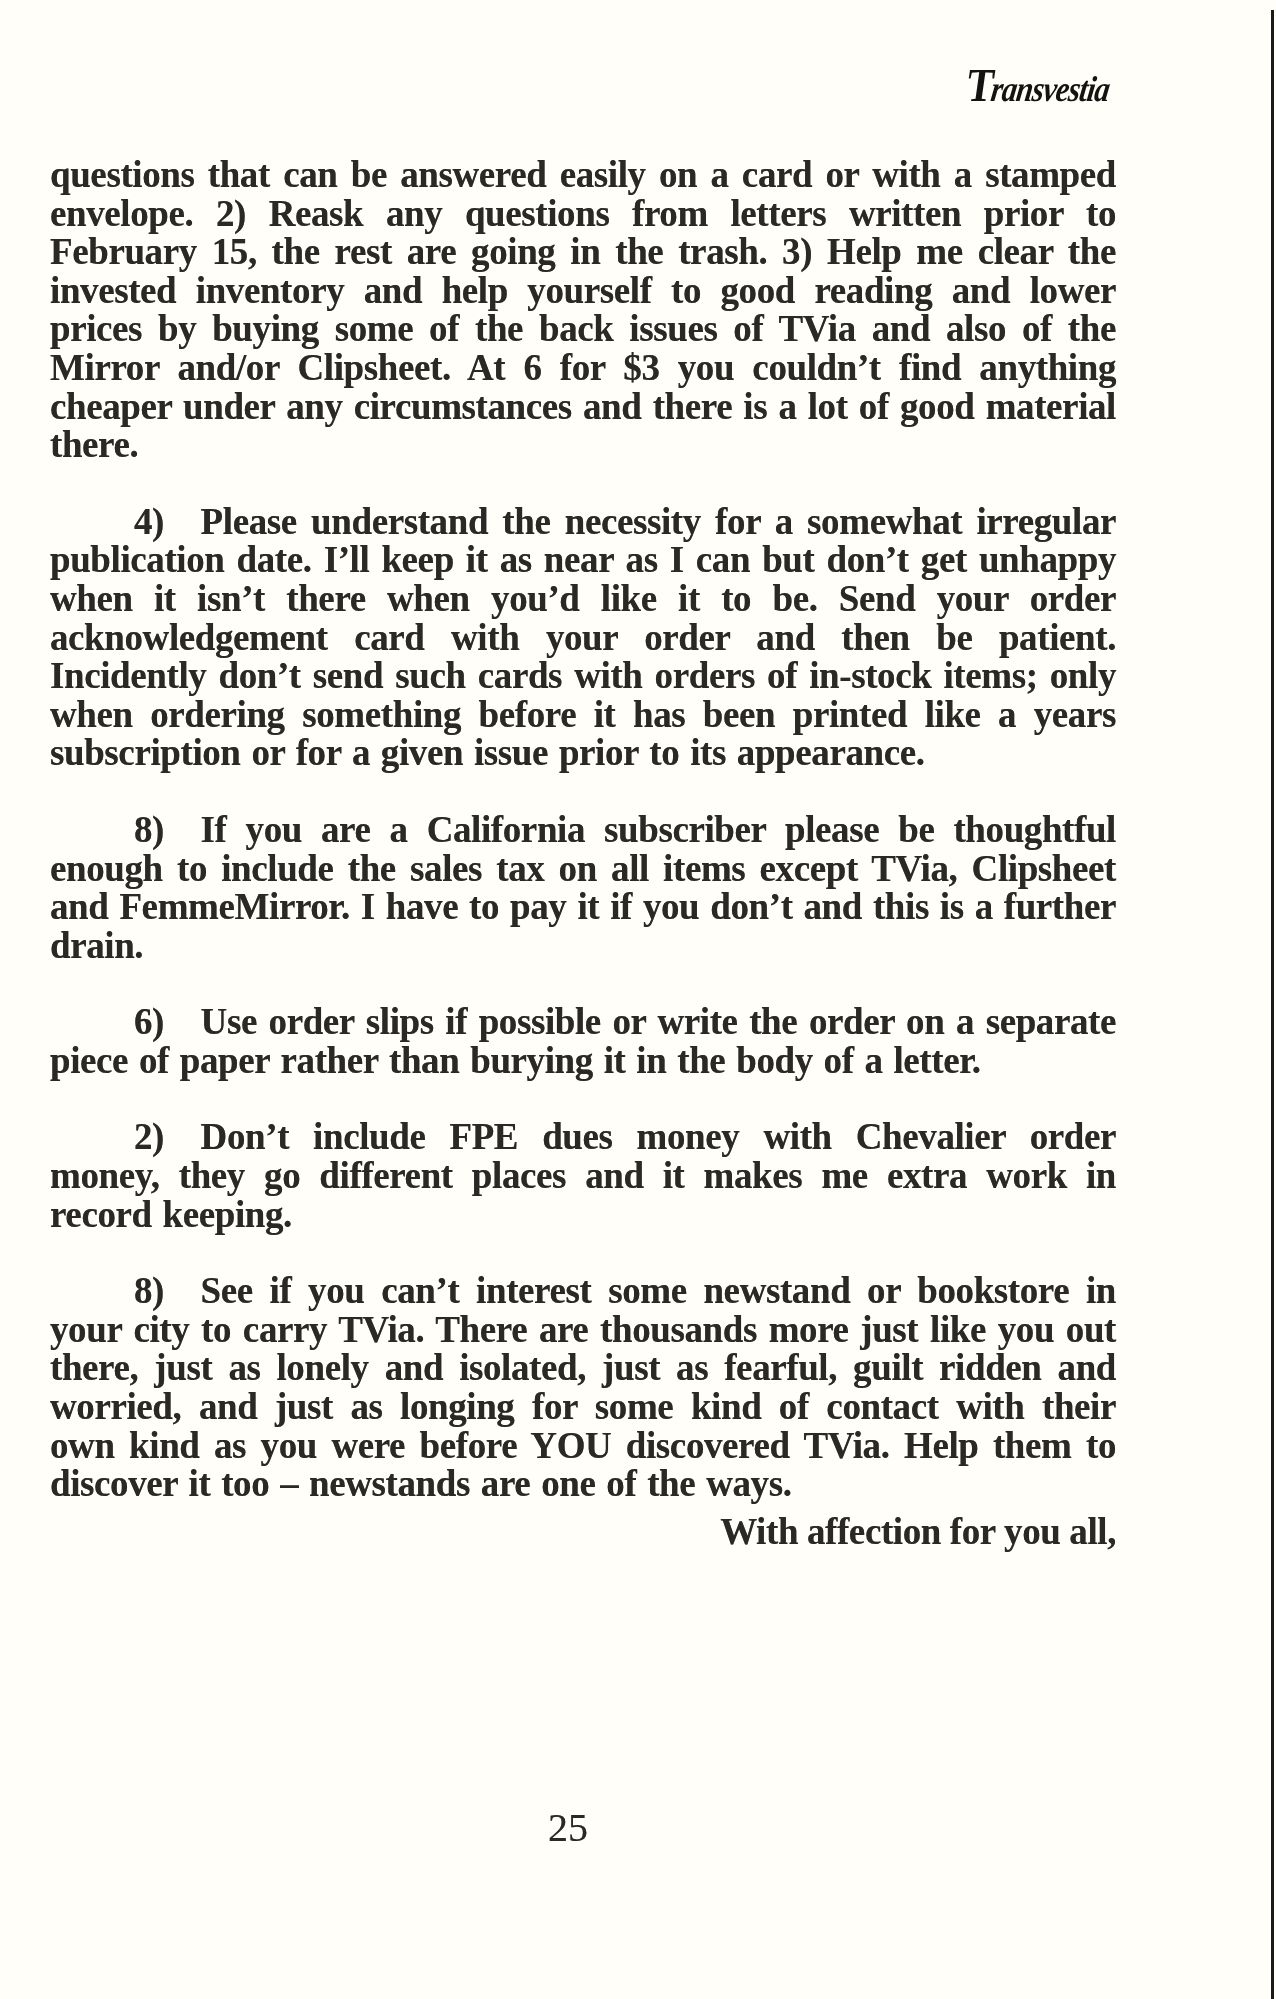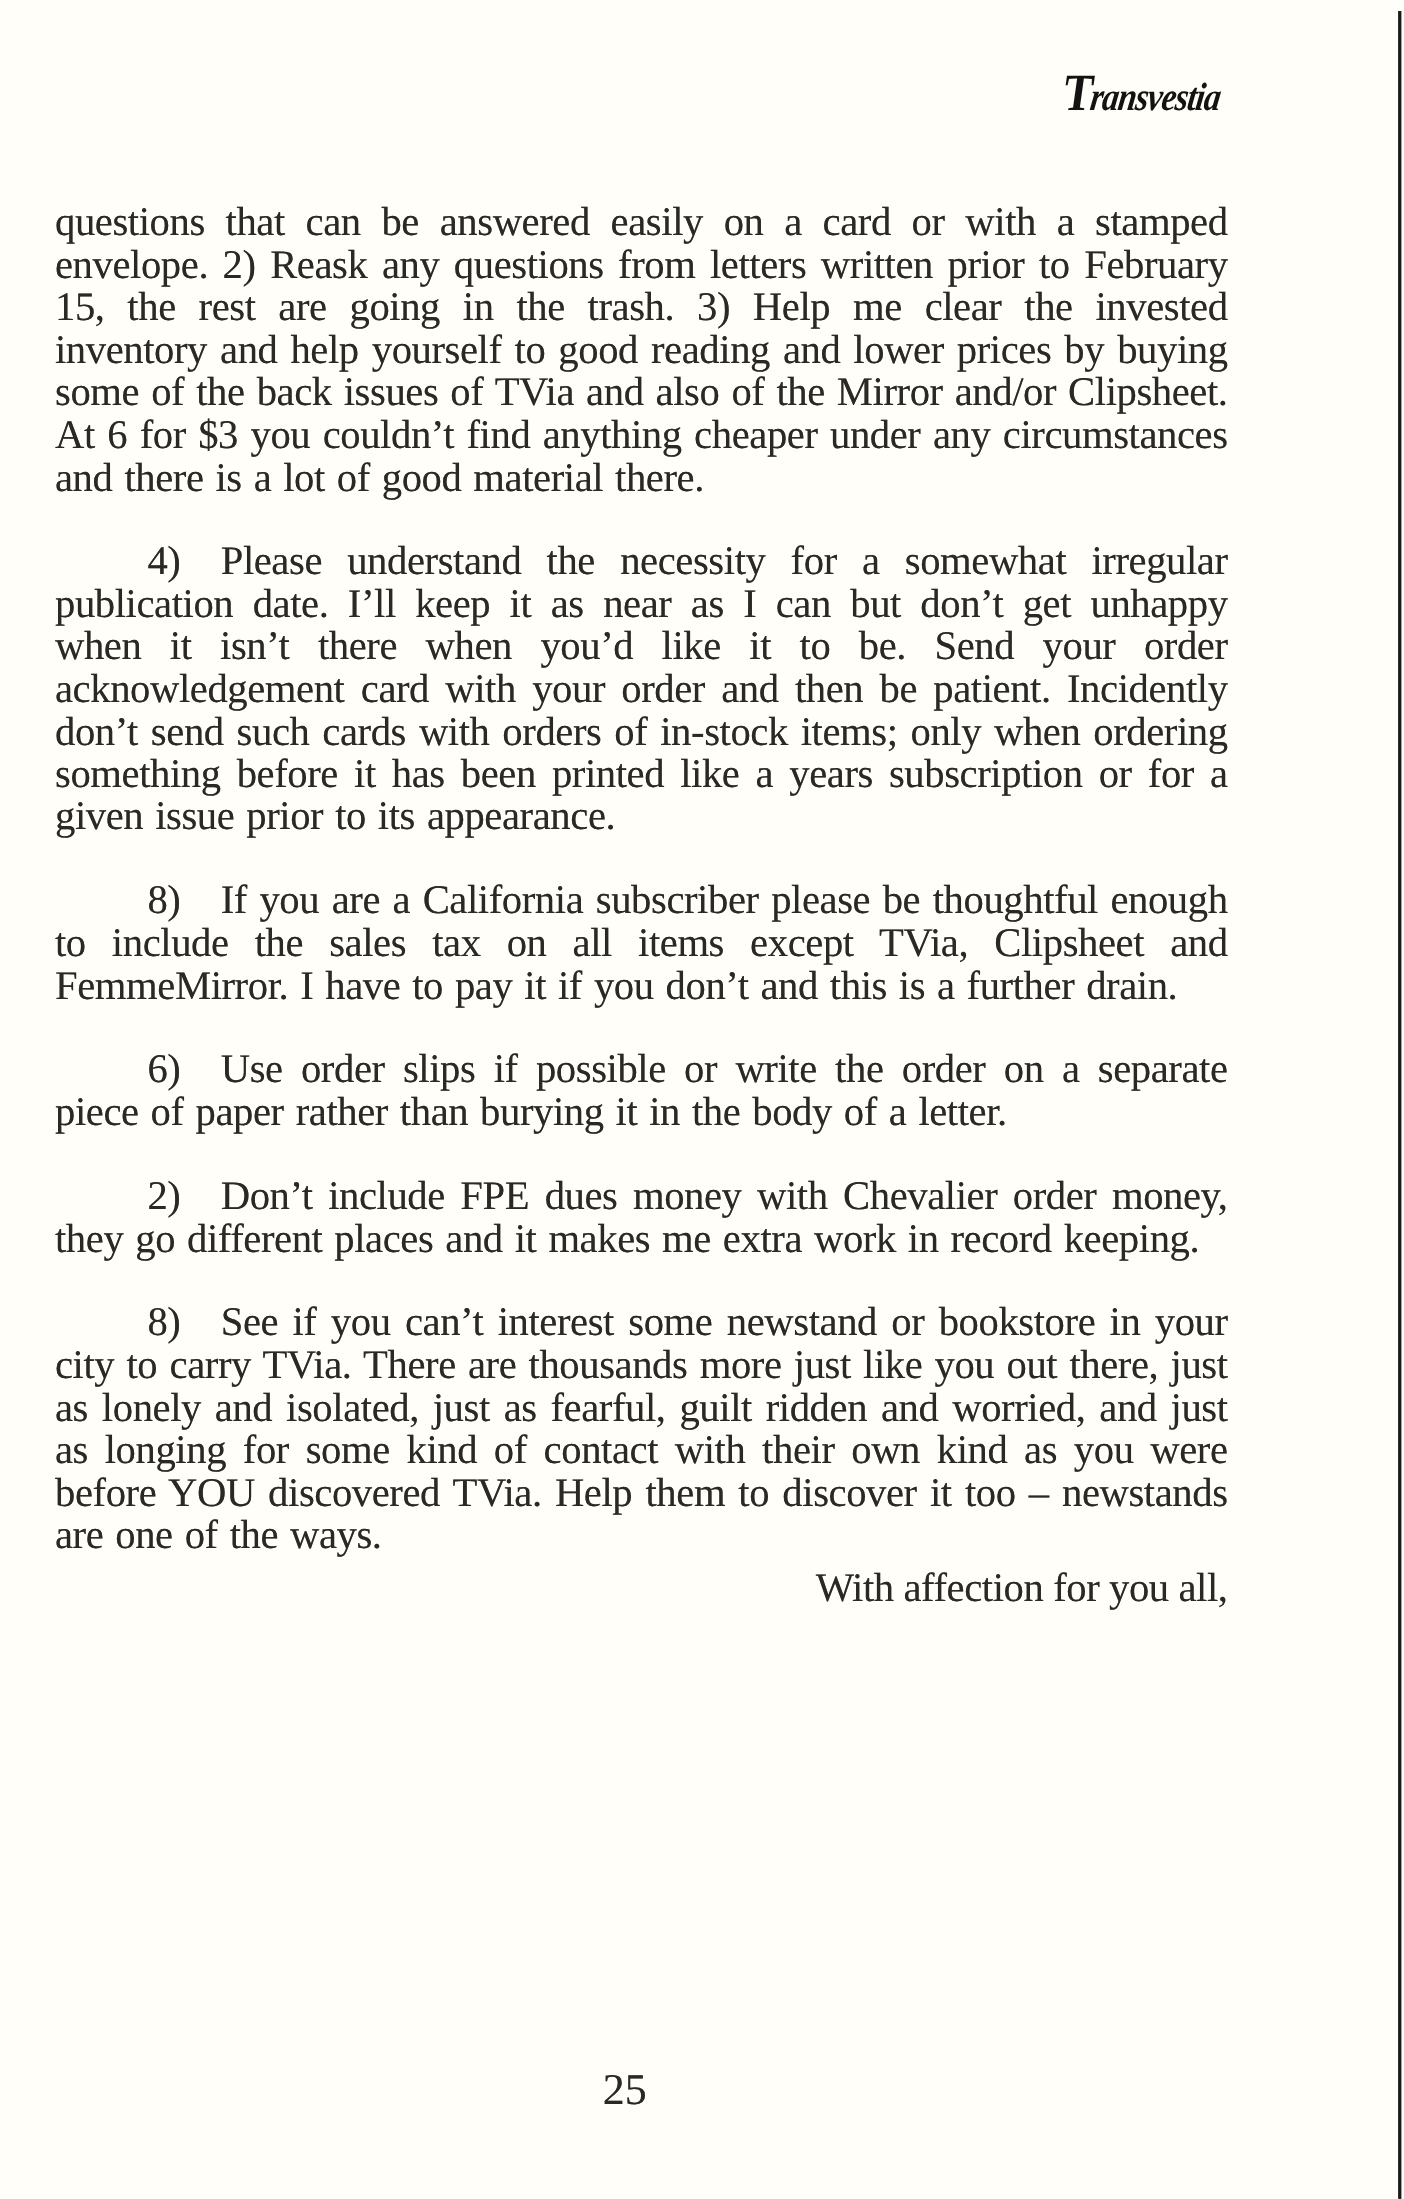--- a/index.html
+++ b/index.html
@@ -41,22 +41,23 @@
   }
   .logo::first-letter {
     font-style: normal;
     font-weight: 800;
     font-size: 1.32em;
     letter-spacing: -2px;
   }
   .body-block {
     position: absolute;
     left: 50px;
-    top: 184px;
+    top: 156px;
     width: 1066px;
+    font-weight: bold;
   }
   p.para {
     margin: 0 0 38px 0;
     font-size: 37px;
     line-height: 38.6px;
     text-align: justify;
     color: #2b2926;
     letter-spacing: -0.4px;
     word-spacing: 2px;
     text-shadow: 0 0 0.5px rgba(43, 41, 38, 0.55);
@@ -68,21 +69,21 @@
     text-align: right;
     font-size: 37px;
     line-height: 44px;
     color: #2b2926;
     letter-spacing: -0.4px;
     text-shadow: 0 0 0.5px rgba(43, 41, 38, 0.55);
   }
   .pagenum {
     position: absolute;
     left: 50px;
-    top: 1876px;
+    top: 1804px;
     width: 1036px;
     text-align: center;
     font-size: 40px;
     color: #2b2926;
     text-shadow: 0 0 0.5px rgba(43, 41, 38, 0.55);
   }
 </style>
 </head>
 <body>
 

